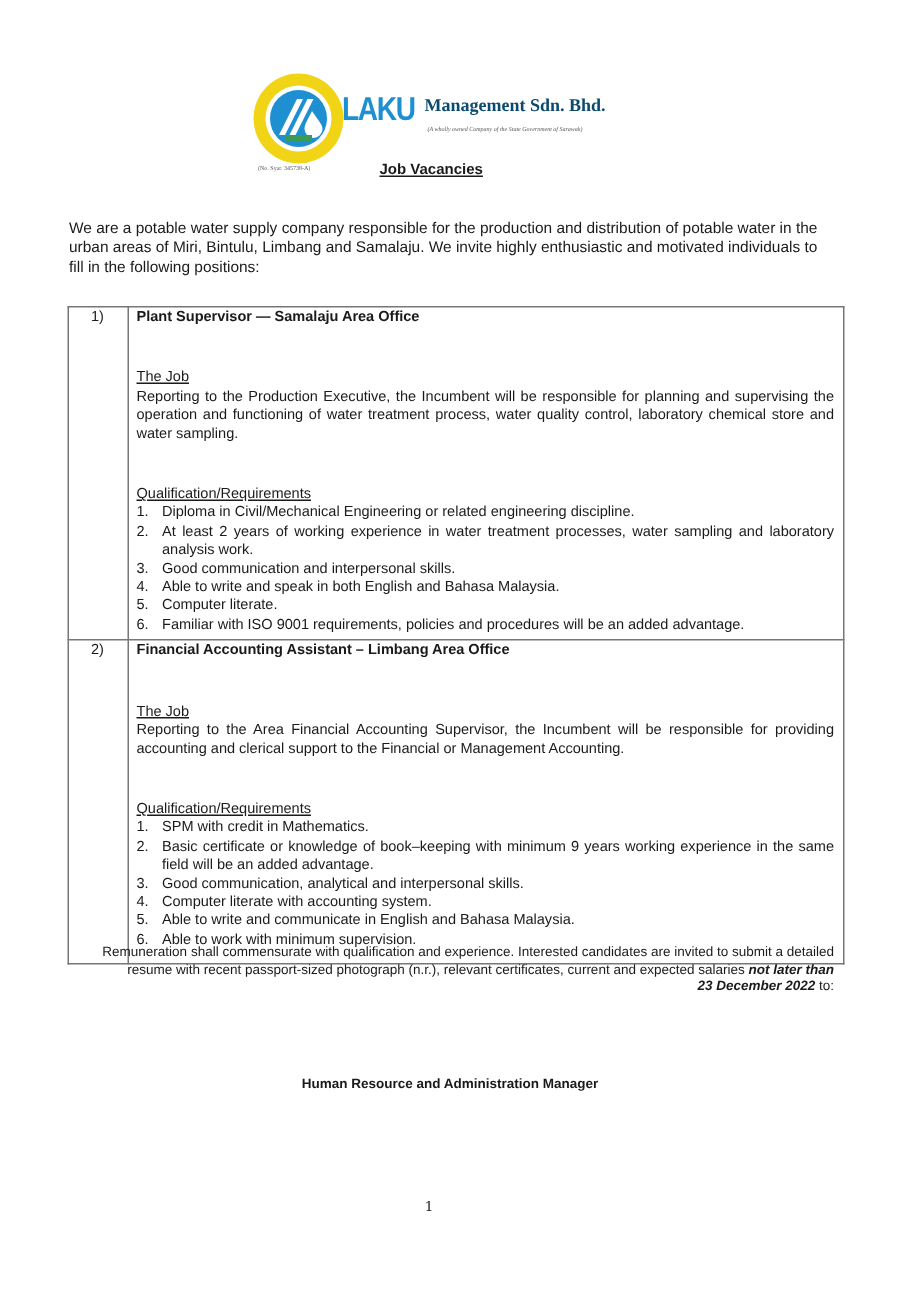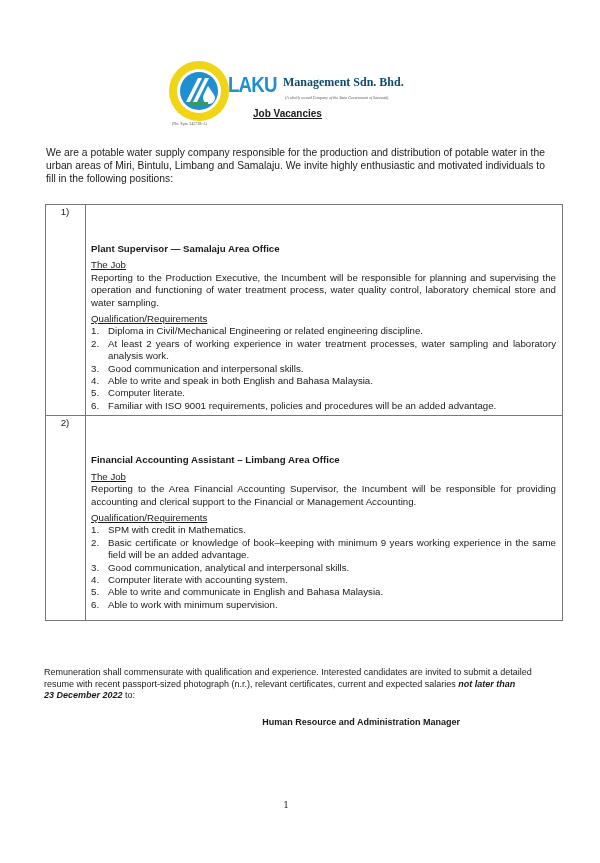--- a/index.html
+++ b/index.html
@@ -1,36 +1,36 @@
 <!DOCTYPE html>
 <html><head>
 <meta charset="utf-8">
 <style>
   html, body { margin:0; padding:0; background:#ffffff; }
   body { width:600px; height:863px; position:relative; font-family:"Liberation Sans", sans-serif; color:#1a1a1a; overflow:hidden; }
-  .header { position:absolute; left:168px; top:60px; width:300px; height:70px; }
+  .header { position:absolute; left:168px; top:48px; width:300px; height:70px; }
   .logo { position:absolute; left:0; top:0; width:62px; height:62px; }
   .logo-reg { position:absolute; left:4px; top:61px; font-size:4px; color:#555; font-family:"Liberation Serif", serif; white-space:nowrap; }
   .brand { position:absolute; left:60px; top:12px; font-family:"Liberation Sans", sans-serif; font-weight:bold; font-size:22px; color:#1e8fd0; letter-spacing:-1px; transform:scaleX(0.85); transform-origin:left; }
   .company { position:absolute; left:115px; top:15px; font-family:"Liberation Serif", serif; font-weight:bold; font-size:12px; color:#0c4a6e; white-space:nowrap; }
   .tagline { position:absolute; left:117px; top:35px; font-family:"Liberation Serif", serif; font-style:italic; font-size:4px; color:#555; white-space:nowrap; }
   .title { position:absolute; left:253px; top:108px; font-weight:bold; font-size:10px; text-decoration:underline; }
   .intro { position:absolute; left:46px; top:146px; width:500px; font-size:10.3px; line-height:13px; }
   table.vac { position:absolute; left:45px; top:204px; width:518px; border-collapse:collapse; font-size:9.7px; line-height:12.4px; }
   table.vac td { border:1.2px solid #777; vertical-align:top; padding:1px 6px 3px 5px; }
   td.num { width:28px; text-align:center; padding-left:0; padding-right:0; }
-  .pos-title { font-weight:bold;margin-top:37px; }
-  .sec { margin-top:4px; text-decoration:underline; }
+  .pos-title { font-weight:bold; }
+  .sec { margin-top:28px; text-decoration:underline; }
   .para { text-align:justify; }
   ol.req { margin:0; padding:0; list-style:none; }
   ol.req li { position:relative; padding-left:17px; text-align:justify; }
   ol.req li .n { position:absolute; left:0; top:0; }
-  .footer-text { position:absolute; left:44px; top:667px; width:512px; text-align:left; font-size:9px; line-height:11.5px; }
+  .footer-text { position:absolute; left:44px; top:629px; width:512px; text-align:right; font-size:9px; line-height:11.5px; }
   .footer-text b { font-style:italic; }
-  .addr { position:absolute; left:140px; top:717px; width:320px; text-align:right; font-size:9px; line-height:11.5px; }
+  .addr { position:absolute; left:140px; top:717px; width:320px; text-align:center; font-size:9px; line-height:11.5px; }
   .addr .bold { font-weight:bold; }
   .addr .it { font-style:italic; }
   .page-num { position:absolute; left:280px; top:800px; width:12px; text-align:center; font-family:"DejaVu Serif", serif; font-size:9px; }
 </style>
 </head>
 <body>
 
 <div class="header">
   <svg class="logo" viewBox="0 0 62 62">
     <circle cx="31" cy="31" r="30" fill="#f2d417"></circle>

